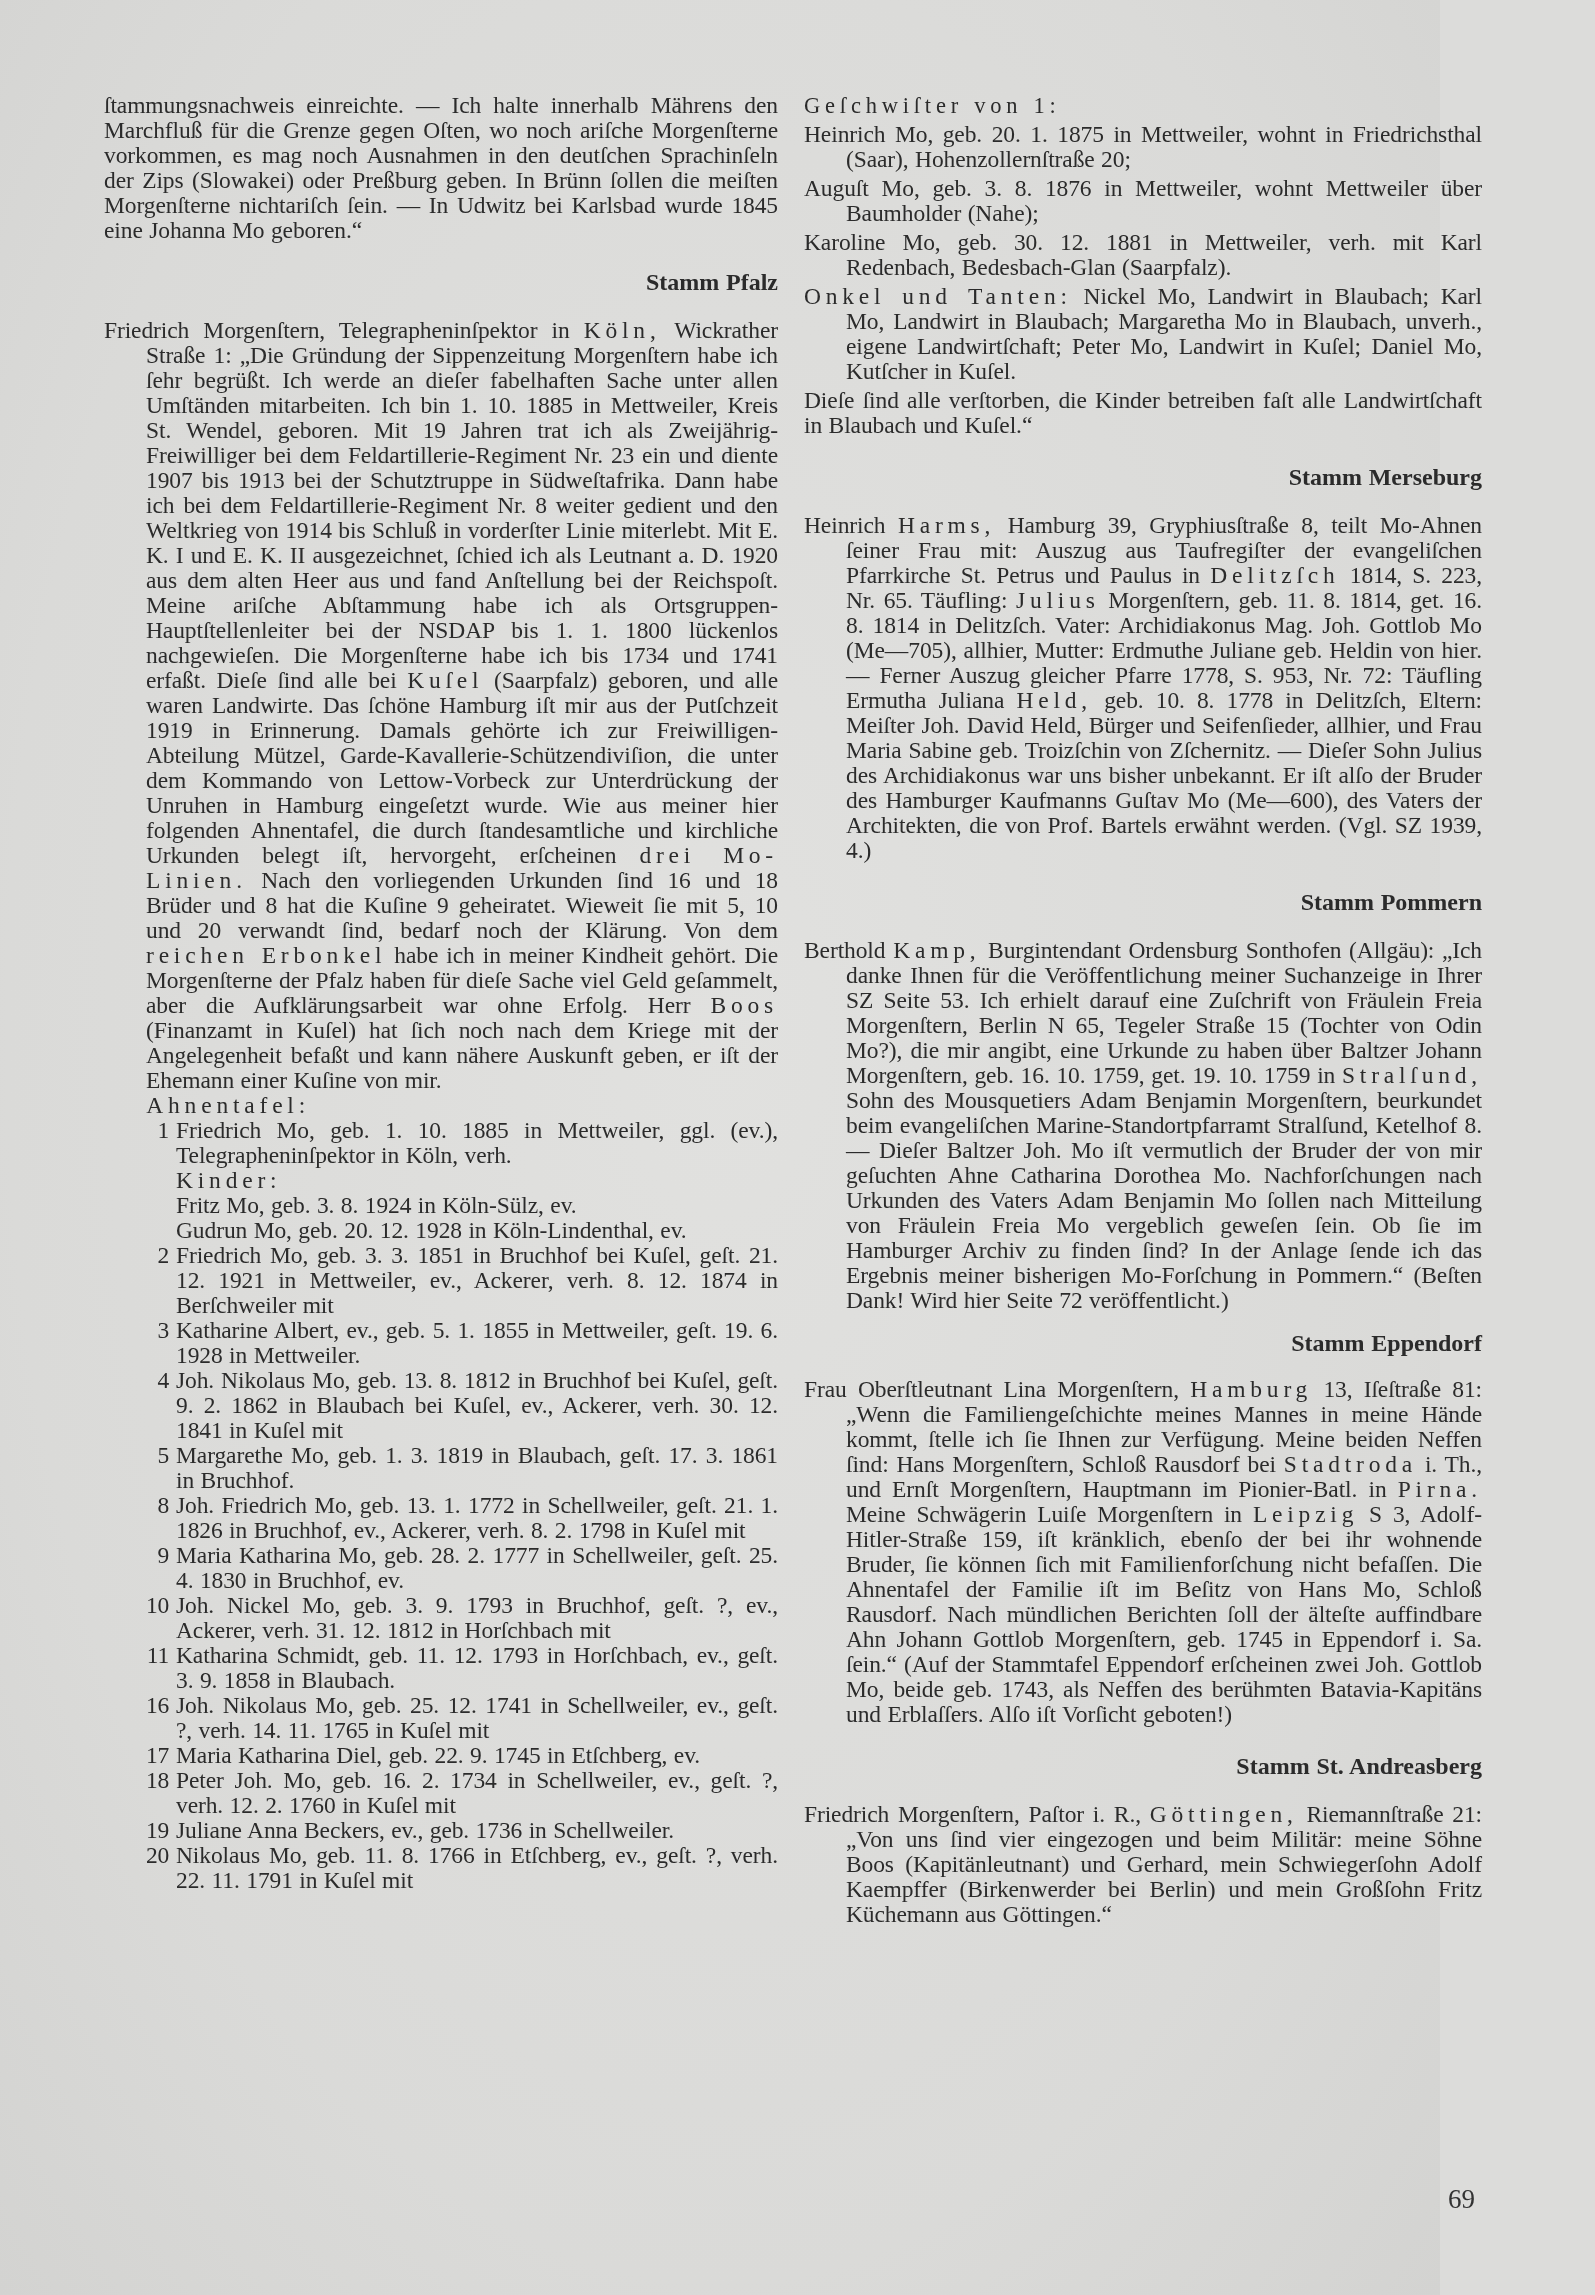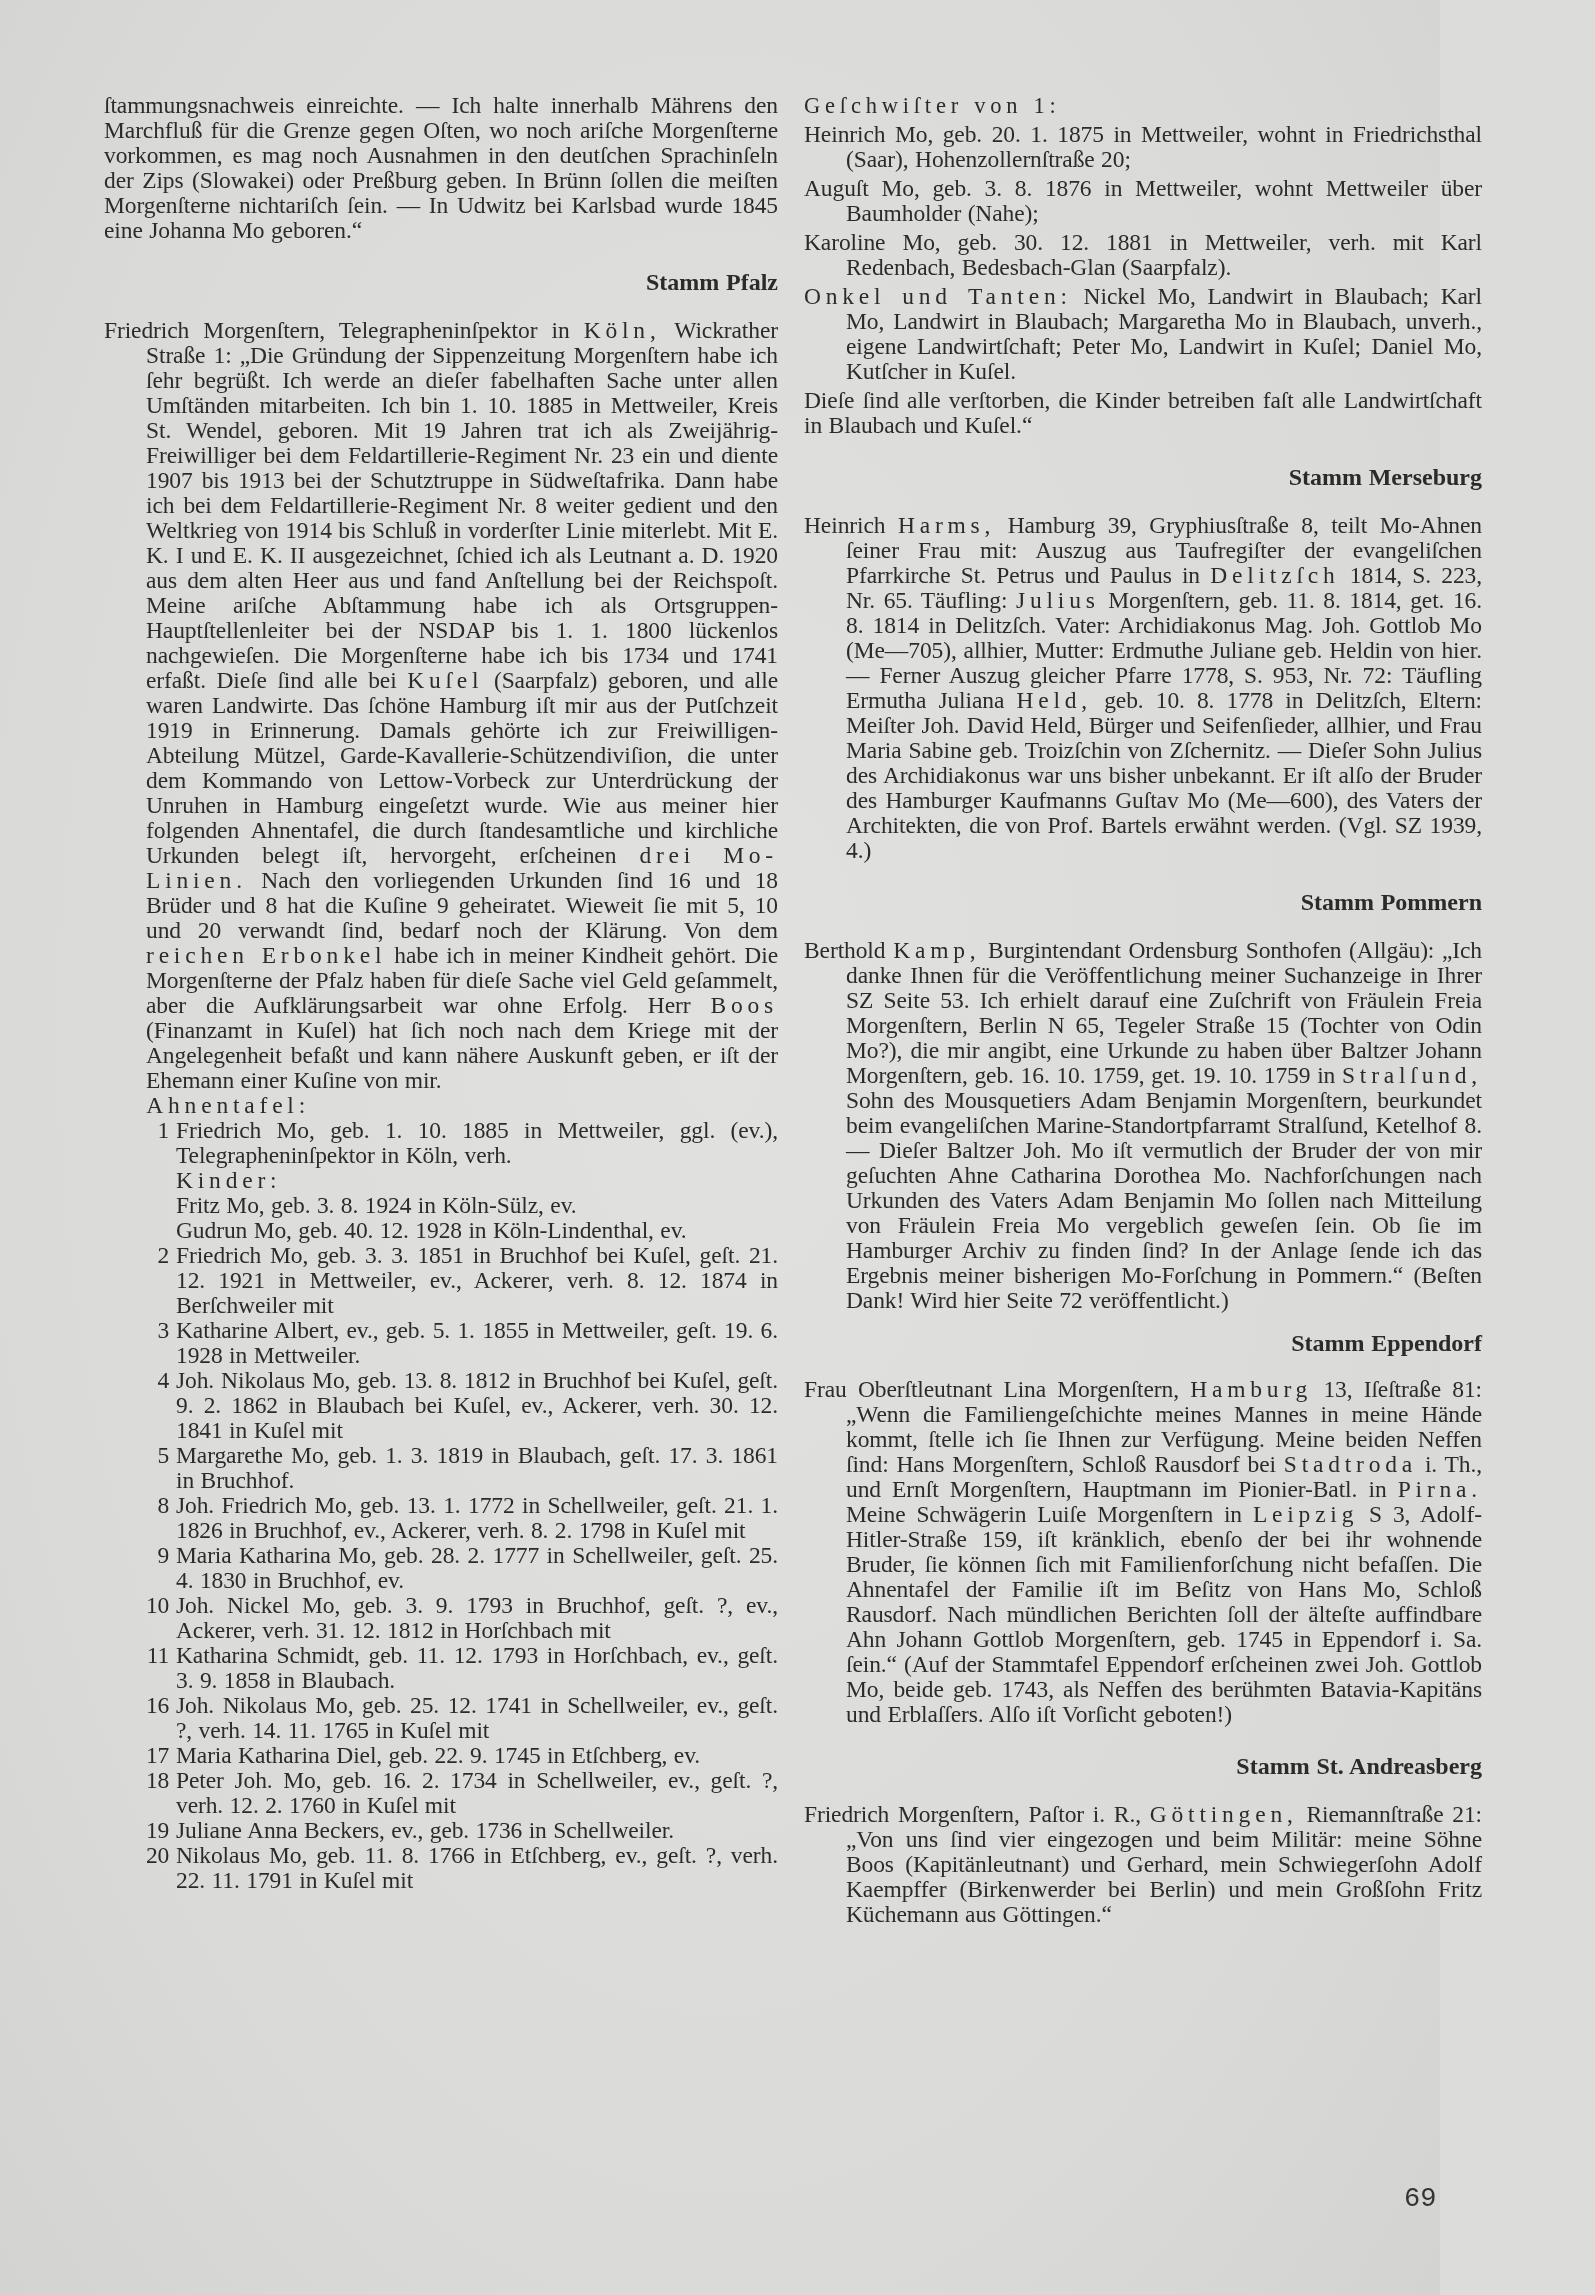--- a/index.html
+++ b/index.html
@@ -36,22 +36,22 @@
     font-family: "Liberation Serif", "DejaVu Serif", serif;
     font-weight: bold; font-size: 24px; text-align: right;
     margin: 27px 0 23px 0; letter-spacing: 0px;
   }
   .ahnen { padding-left: 30px; margin-top: 0; }
   .entry { display: flex; }
   .entry .num { width: 42px; flex: 0 0 42px; text-align: right; padding-right: 6.8px; box-sizing: border-box; }
   .entry .body { flex: 1; text-align: justify; }
   .sub { padding-left: 42px; }
   .page-number {
-    position: absolute; left: 1404px; top: 2184px;
-    font-family: Liberation Mono, monospace;
+    position: absolute; left: 1448px; top: 2184px;
+    font-family: Liberation Serif, serif;
     font-size: 27px; color: #333;
   }
 </style>
 </head>
 <body>
 
 <div class="page">
 
   <div class="col left txt">
     <p>ſtammungsnachweis einreichte. — Ich halte innerhalb Mährens den Marchfluß für die Grenze gegen Oſten, wo noch ariſche Morgenſterne vorkommen, es mag noch Ausnahmen in den deutſchen Sprachinſeln der Zips (Slowakei) oder Preßburg geben. In Brünn ſollen die meiſten Morgenſterne nichtariſch ſein. — In Udwitz bei Karlsbad wurde 1845 eine Johanna Mo geboren.“</p>
@@ -62,21 +62,21 @@
 
     <div class="ahnen">
       <p class="sp" style="padding-left:12.3px">Ahnentafel:</p>
 
       <div class="entry">
         <span class="num">1</span>
         <span class="body">Friedrich Mo, geb. 1. 10. 1885 in Mettweiler, ggl. (ev.), Telegrapheninſpektor in Köln, verh.</span>
       </div>
       <p class="sub sp">Kinder:</p>
       <p class="sub">Fritz Mo, geb. 3. 8. 1924 in Köln-Sülz, ev.</p>
-      <p class="sub">Gudrun Mo, geb. 40. 12. 1928 in Köln-Lindenthal, ev.</p>
+      <p class="sub">Gudrun Mo, geb. 20. 12. 1928 in Köln-Lindenthal, ev.</p>
 
       <div class="entry">
           <span class="num">2</span>
           <span class="body">Friedrich Mo, geb. 3. 3. 1851 in Bruchhof bei Kuſel, geſt. 21. 12. 1921 in Mettweiler, ev., Ackerer, verh. 8. 12. 1874 in Berſchweiler mit</span>
         </div>
       <div class="entry">
           <span class="num">3</span>
           <span class="body">Katharine Albert, ev., geb. 5. 1. 1855 in Mettweiler, geſt. 19. 6. 1928 in Mettweiler.</span>
         </div>
       <div class="entry">

